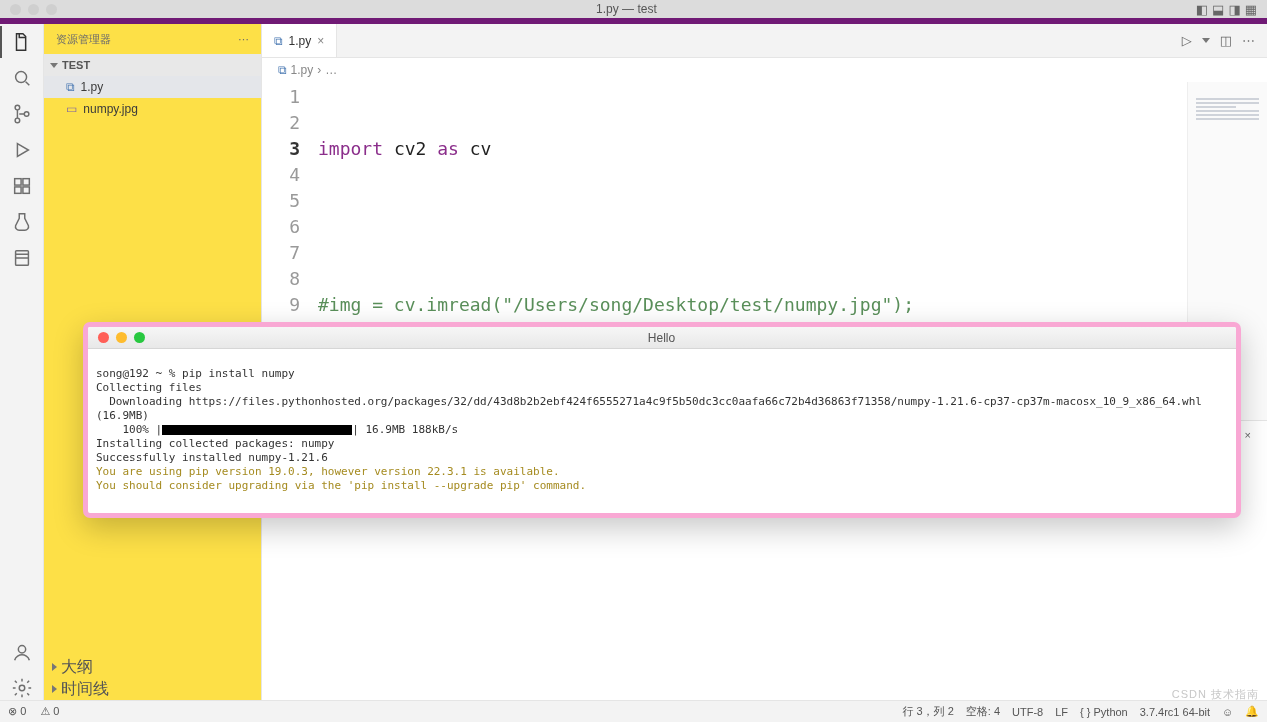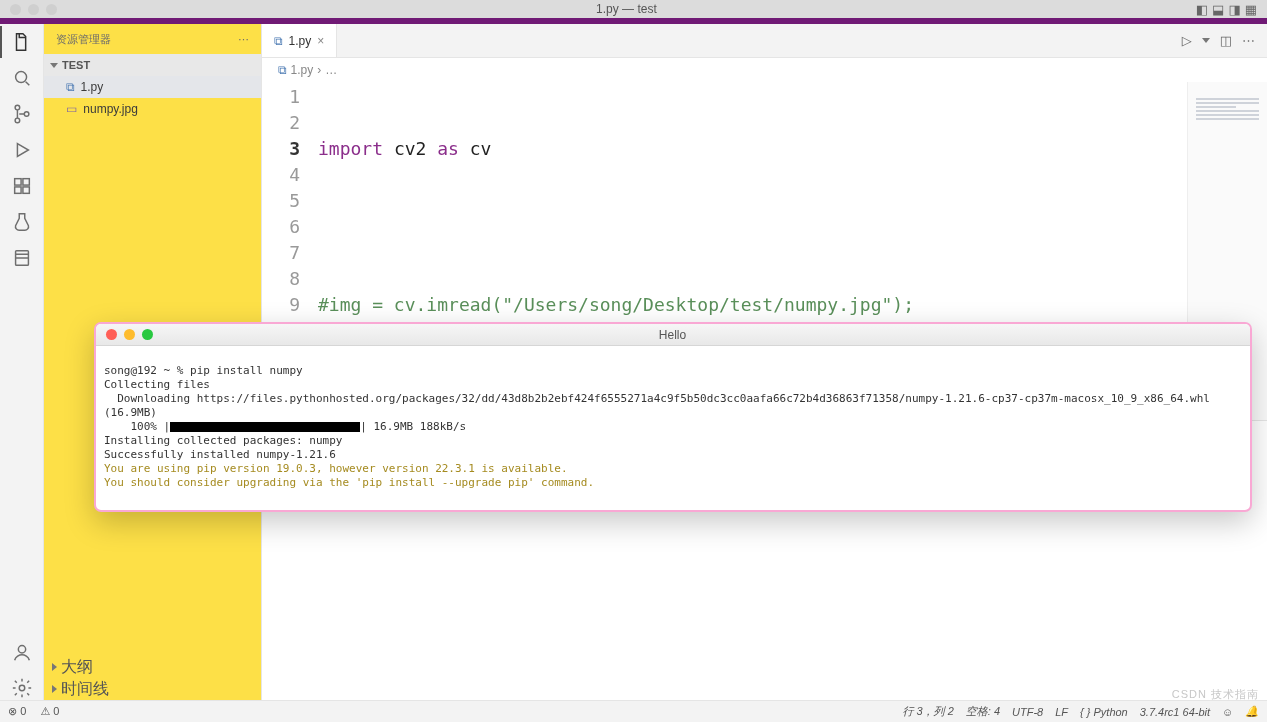--- a/index.html
+++ b/index.html
@@ -110,27 +110,27 @@
   flex:1; padding: 4px 12px; font-family: Menlo, monospace; font-size: 12px; color:#333;
   white-space: pre-wrap;
 }
 .panel-body .prompt { color:#333; }
 
 .statusbar {
   height: 22px; background: #f3f3f3; border-top: 1px solid #e5e5e5;
   display:flex; align-items:center; font-size: 11px; color:#555;
   padding: 0 8px; gap: 14px;
 }
-.statusbar .right { margin-left:auto; display:flex; gap:12px; align-items:center;font-style:italic; }
+.statusbar .right { margin-left:auto; display:flex; gap:12px; align-items:center; }
 .status-item { cursor: pointer; }
 
 
 .float-window {
-  position: absolute; left: 94px; top: 322px; width: 1158px;
-  background: #fff; border: 2px solid #f9a8d4; border-radius: 7px;
+  position: absolute; left: 83px; top: 322px; width: 1158px;
+  background: #fff; border: 5px solid #f9a8d4; border-radius: 7px;
   box-shadow: 0 10px 30px rgba(0,0,0,0.22);
   overflow: hidden;
 }
 .float-titlebar {
   height: 22px; background: linear-gradient(#f6f6f6,#e8e8e8);
   display:flex; align-items:center; border-bottom:1px solid #d6d6d6;
 }
 .float-titlebar .traffic-lights .dot.red{background:#ff5f57;}
 .float-titlebar .traffic-lights .dot.yellow{background:#febc2e;}
 .float-titlebar .traffic-lights .dot.green{background:#28c840;}

